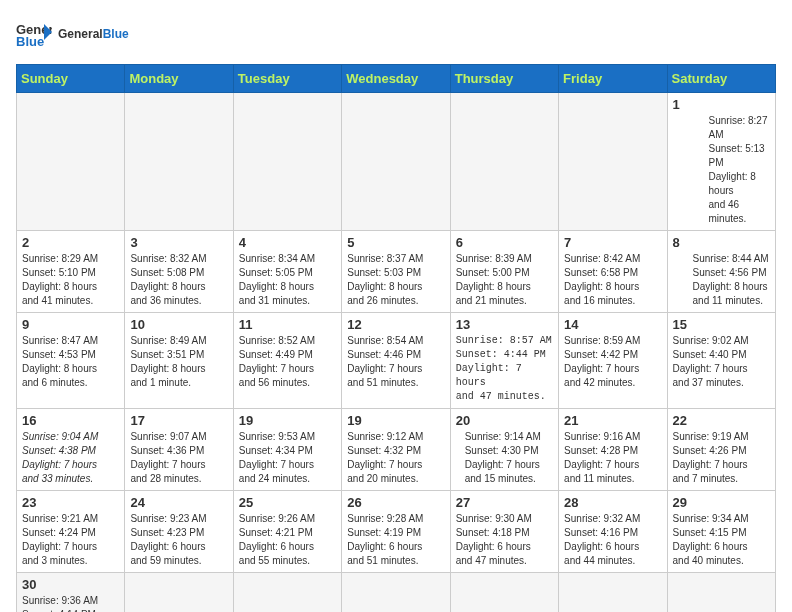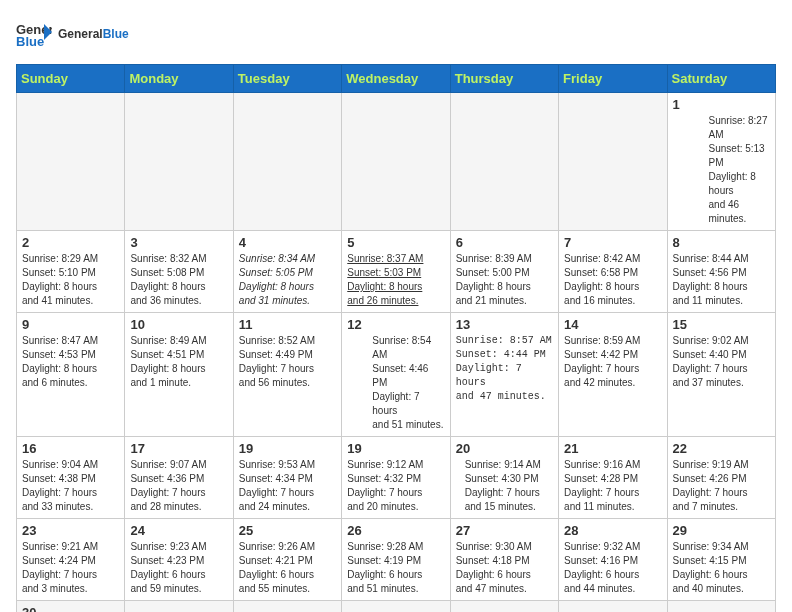--- a/index.html
+++ b/index.html
@@ -139,79 +139,79 @@
         </td>
         <td>
           <span class="day-num">3</span>
           <div class="day-info" style="white-space: pre-line;">Sunrise: 8:32 AM
 Sunset: 5:08 PM
 Daylight: 8 hours
 and 36 minutes.</div>
         </td>
         <td>
           <span class="day-num">4</span>
-          <div class="day-info" style="white-space: pre-line; font-style: italic;">Sunrise: 8:34 AM
+          <div class="day-info" style="white-space: pre-line;">Sunrise: 8:34 AM
 Sunset: 5:05 PM
 Daylight: 8 hours
 and 31 minutes.</div>
         </td>
         <td>
           <span class="day-num">5</span>
-          <div class="day-info" style="white-space: pre-line; text-decoration: underline;">Sunrise: 8:37 AM
+          <div class="day-info" style="white-space: pre-line;">Sunrise: 8:37 AM
 Sunset: 5:03 PM
 Daylight: 8 hours
 and 26 minutes.</div>
         </td>
         <td>
           <span class="day-num">6</span>
           <div class="day-info" style="white-space: pre-line;">Sunrise: 8:39 AM
 Sunset: 5:00 PM
 Daylight: 8 hours
 and 21 minutes.</div>
         </td>
         <td>
           <span class="day-num">7</span>
           <div class="day-info" style="white-space: pre-line;">Sunrise: 8:42 AM
 Sunset: 6:58 PM
 Daylight: 8 hours
 and 16 minutes.</div>
         </td>
         <td>
           <span class="day-num">8</span>
-          <div class="day-info" style="white-space: pre-line;">Sunrise: 8:44 AM
+          <div class="day-info" style="white-space: pre-line; margin-left: 20px;">Sunrise: 8:44 AM
 Sunset: 4:56 PM
 Daylight: 8 hours
 and 11 minutes.</div>
         </td>
       </tr>
       <tr>
         <td>
           <span class="day-num">9</span>
           <div class="day-info" style="white-space: pre-line;">Sunrise: 8:47 AM
 Sunset: 4:53 PM
 Daylight: 8 hours
 and 6 minutes.</div>
         </td>
         <td>
           <span class="day-num">10</span>
           <div class="day-info" style="white-space: pre-line;">Sunrise: 8:49 AM
-Sunset: 4:51 PM
+Sunset: 3:51 PM
 Daylight: 8 hours
 and 1 minute.</div>
         </td>
         <td>
           <span class="day-num">11</span>
           <div class="day-info" style="white-space: pre-line;">Sunrise: 8:52 AM
 Sunset: 4:49 PM
 Daylight: 7 hours
 and 56 minutes.</div>
         </td>
         <td>
           <span class="day-num">12</span>
-          <div class="day-info" style="white-space: pre-line; margin-left: 25px;">Sunrise: 8:54 AM
+          <div class="day-info" style="white-space: pre-line;">Sunrise: 8:54 AM
 Sunset: 4:46 PM
 Daylight: 7 hours
 and 51 minutes.</div>
         </td>
         <td>
           <span class="day-num">13</span>
           <div class="day-info" style="white-space: pre-line; font-family: Liberation Mono, monospace;">Sunrise: 8:57 AM
 Sunset: 4:44 PM
 Daylight: 7 hours
 and 47 minutes.</div>
@@ -227,21 +227,21 @@
           <span class="day-num">15</span>
           <div class="day-info" style="white-space: pre-line;">Sunrise: 9:02 AM
 Sunset: 4:40 PM
 Daylight: 7 hours
 and 37 minutes.</div>
         </td>
       </tr>
       <tr>
         <td>
           <span class="day-num">16</span>
-          <div class="day-info" style="white-space: pre-line;">Sunrise: 9:04 AM
+          <div class="day-info" style="white-space: pre-line; font-style: italic;">Sunrise: 9:04 AM
 Sunset: 4:38 PM
 Daylight: 7 hours
 and 33 minutes.</div>
         </td>
         <td>
           <span class="day-num">17</span>
           <div class="day-info" style="white-space: pre-line;">Sunrise: 9:07 AM
 Sunset: 4:36 PM
 Daylight: 7 hours
 and 28 minutes.</div>

